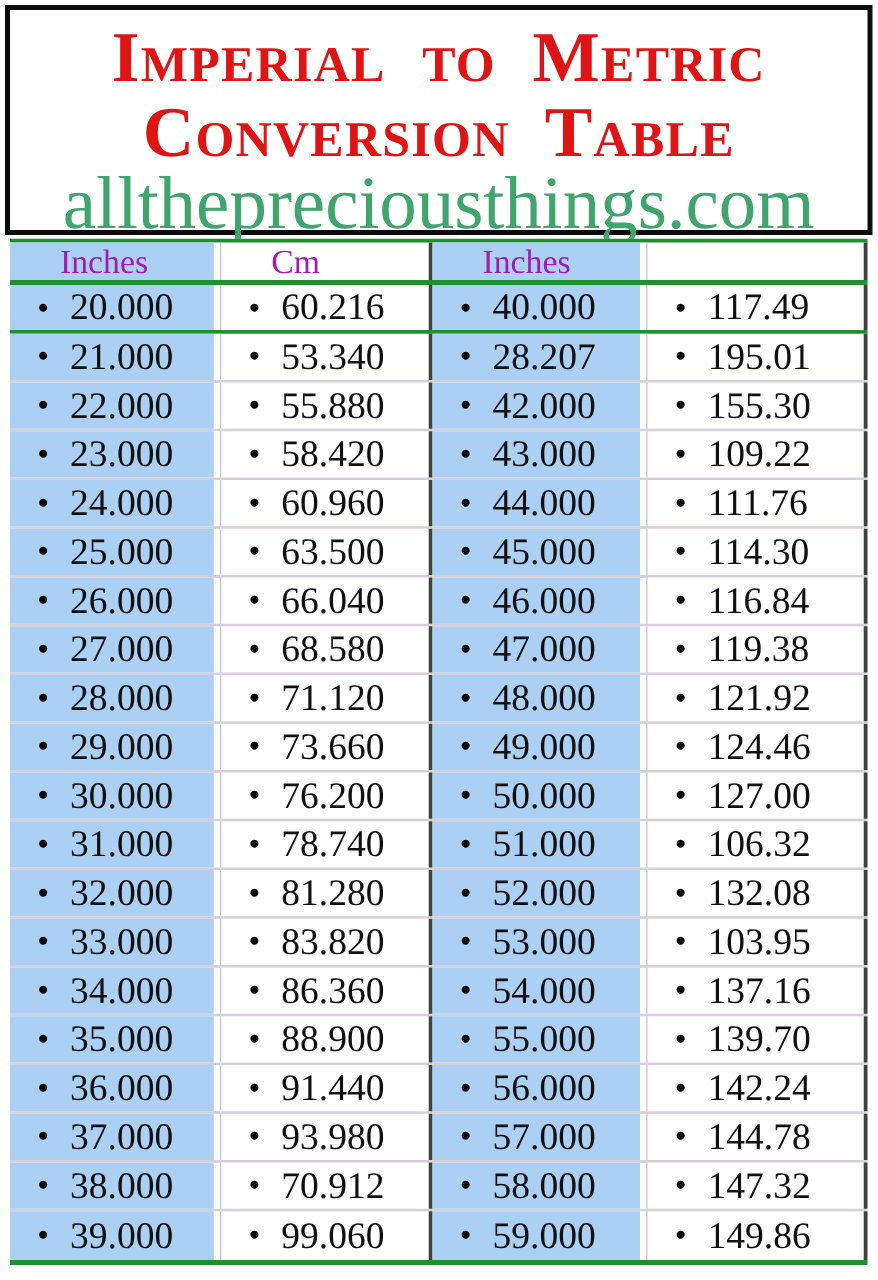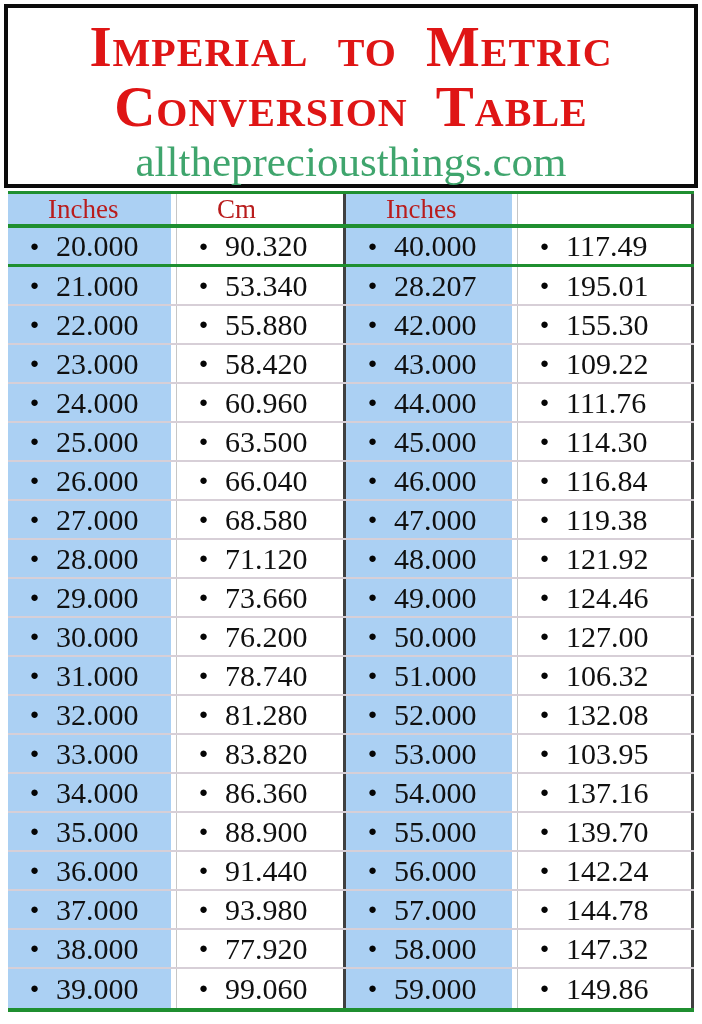--- a/index.html
+++ b/index.html
@@ -32,21 +32,21 @@
     font-variant: small-caps;
     font-weight: bold;
     font-size: 57px;
     line-height: 60px;
     color: #df1515;
     letter-spacing: 1px;
     word-spacing: 14px;
   }
   .title-line.first { margin-top: 9px; }
   .site-line {
-    font-size: 43px;
+    font-size: 60px;
     line-height: 50px;
     color: #3fa56d;
     letter-spacing: 0px;
   }
 
   
   .conv-table {
     position: absolute;
     left: 8px;
     top: 191px;
@@ -86,21 +86,21 @@
     background: #abd0f3;
     box-shadow: inset -5px 0 0 #ffffff;
   }
   .cell.white {
     border-left: 1px solid #c6c6c6;
     border-right: 3px solid #404040;
   }
   .t-head .cell {
     padding-left: 40px;
     font-size: 27px;
-    color: #b91c1c;
+    color: #a21caf;
   }
   .bullet {
     font-size: 15px;
     width: 26px;
     flex: 0 0 26px;
     color: #050505;
   }
 </style>
 </head>
 <body>
@@ -123,21 +123,21 @@
     </div>
 
     <div class="t-body">
         <div class="t-row first">
     <div class="cell blue">
       <span class="bullet">●</span>
       <span class="val">20.000</span>
     </div>
     <div class="cell white">
       <span class="bullet">●</span>
-      <span class="val">90.320</span>
+      <span class="val">60.216</span>
     </div>
     <div class="cell blue">
       <span class="bullet">●</span>
       <span class="val">40.000</span>
     </div>
     <div class="cell white">
       <span class="bullet">●</span>
       <span class="val">117.49</span>
     </div>
   </div>
@@ -447,21 +447,21 @@
       <span class="val">144.78</span>
     </div>
   </div>
         <div class="t-row">
     <div class="cell blue">
       <span class="bullet">●</span>
       <span class="val">38.000</span>
     </div>
     <div class="cell white">
       <span class="bullet">●</span>
-      <span class="val">77.920</span>
+      <span class="val">70.912</span>
     </div>
     <div class="cell blue">
       <span class="bullet">●</span>
       <span class="val">58.000</span>
     </div>
     <div class="cell white">
       <span class="bullet">●</span>
       <span class="val">147.32</span>
     </div>
   </div>

